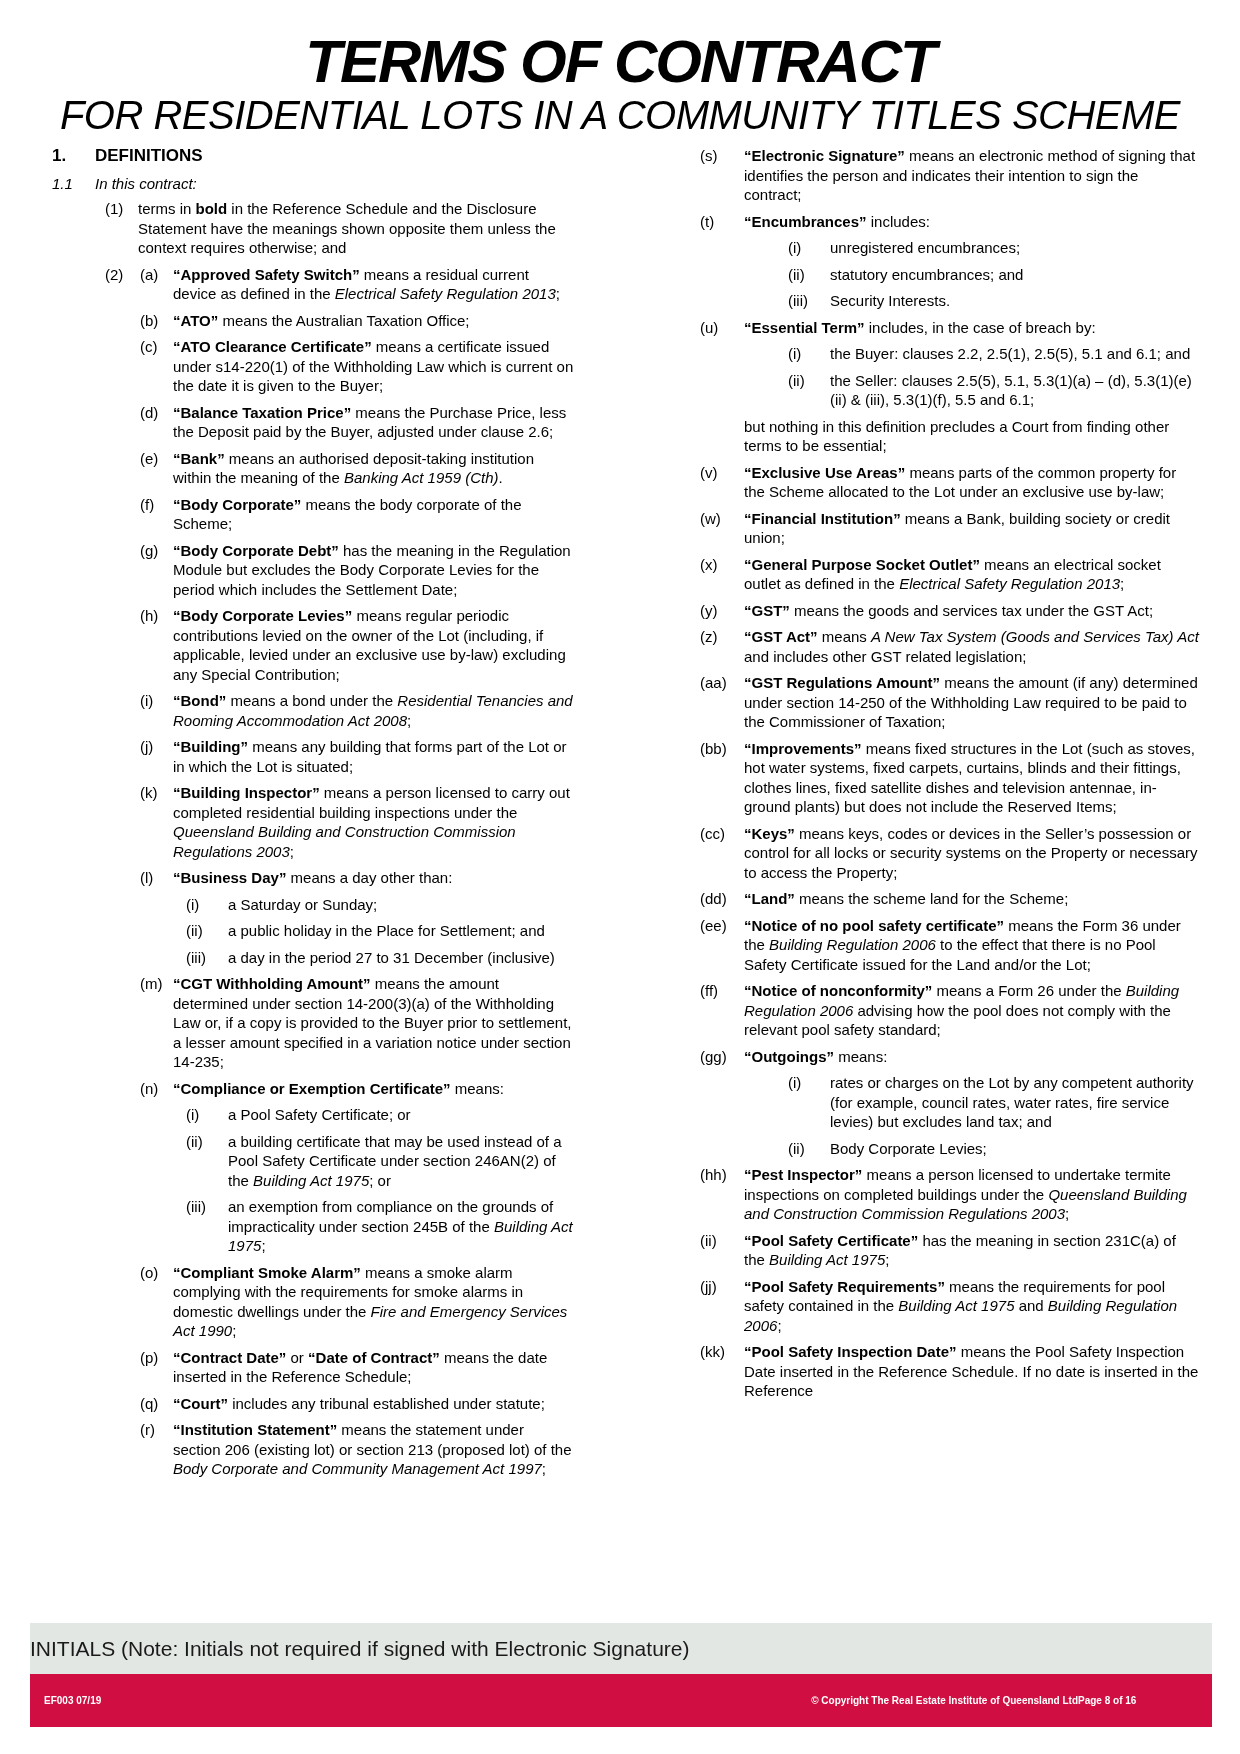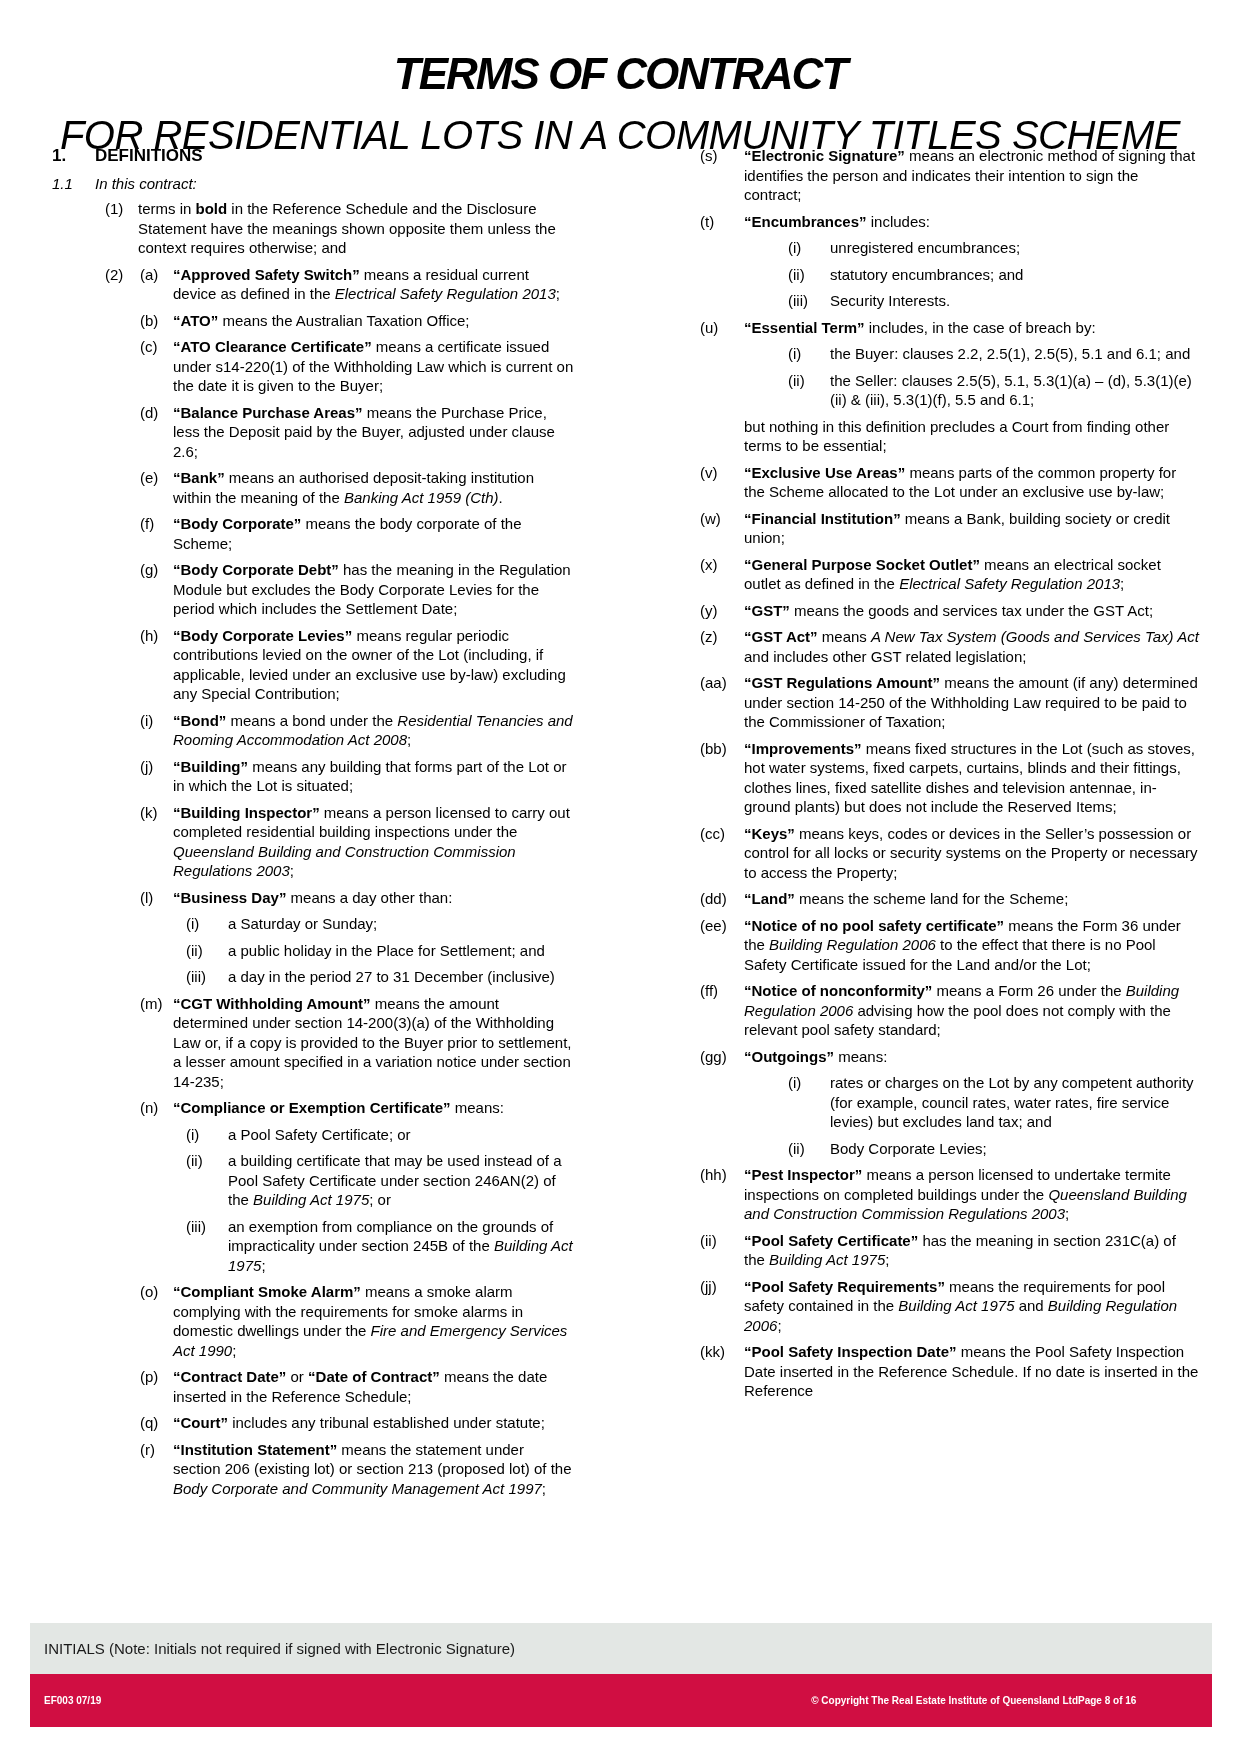--- a/index.html
+++ b/index.html
@@ -1,19 +1,19 @@
 <!DOCTYPE html>
 <html style="--accent-red: #D00E42; --initials-bg: #E3E7E4; --text-color: #000000;"><head>
 <meta charset="utf-8">
 <style>
   html,body{margin:0;padding:0;background:#fff;}
   .page{position:relative;width:1240px;height:1754px;background:#ffffff;overflow:hidden;
         font-family:"Liberation Sans","DejaVu Sans",sans-serif;color:var(--text-color,#000);}
   header{position:absolute;top:30px;left:0;width:100%;text-align:center;}
-  h1{margin:16px;font-size:44px;line-height:56px;font-style:italic;font-weight:bold;letter-spacing:-2px;}
+  h1{margin:4px;font-size:60px;line-height:56px;font-style:italic;font-weight:bold;letter-spacing:-2px;}
   h2{margin:8px 0 12px;font-size:40px;line-height:34px;font-style:italic;font-weight:normal;letter-spacing:-0.5px;}
 
   .col{position:absolute;top:146px;font-size:15px;line-height:19.5px;height:1477px;overflow:hidden;}
   .col-left{left:52px;width:522px;}
   .col-right{left:700px;width:500px;}
 
   .row{display:flex;margin-bottom:7px;}
   .lbl{flex:0 0 auto;}
   .txt{flex:1 1 auto;}
   .b{font-weight:bold;}
@@ -33,21 +33,21 @@
   .col-left .row.l3{padding-left:134px;}
   .col-left .row.l3 .lbl{width:42px;}
   .col-right .row.l2{padding-left:0;}
   .col-right .row.l2 .lbl{width:44px;}
   .col-right .row.l3{padding-left:88px;}
   .col-right .row.l3 .lbl{width:42px;}
   .col-right .row.hang{padding-left:44px;}
 
   .initials-bar{position:absolute;left:30px;top:1623px;width:1182px;height:51px;
       background:var(--initials-bg,#E3E7E4);display:flex;align-items:center;
-      padding-left:14px;box-sizing:border-box;font-size:15px;color:#1a1a1a;}
+      padding-left:0;box-sizing:border-box;font-size:21px;color:#1a1a1a;}
   .footer-bar{position:absolute;left:30px;top:1674px;width:1182px;height:53px;
       background:var(--accent-red,#D00E42);color:#ffffff;font-weight:bold;font-size:10px;
       display:flex;align-items:center;justify-content:space-between;
       padding:0 14px;box-sizing:border-box;}
   .footer-bar .center{flex:1;text-align:right;}
   .footer-bar .left{min-width:120px;text-align:left;}
   .footer-bar .right{min-width:120px;text-align:left;}
 </style>
 </head>
 <body>
@@ -79,21 +79,21 @@
       <div class="row l2">
         <span class="lbl">(b)</span>
         <div class="txt"><span class="b">“ATO”</span><span> means the Australian Taxation Office;</span></div>
       </div>
       <div class="row l2">
         <span class="lbl">(c)</span>
         <div class="txt"><span class="b">“ATO Clearance Certificate”</span><span> means a certificate issued under s14-220(1) of the Withholding Law which is current on the date it is given to the Buyer;</span></div>
       </div>
       <div class="row l2">
         <span class="lbl">(d)</span>
-        <div class="txt"><span class="b">“Balance Purchase Areas”</span><span> means the Purchase Price, less the Deposit paid by the Buyer, adjusted under clause 2.6;</span></div>
+        <div class="txt"><span class="b">“Balance Taxation Price”</span><span> means the Purchase Price, less the Deposit paid by the Buyer, adjusted under clause 2.6;</span></div>
       </div>
       <div class="row l2">
         <span class="lbl">(e)</span>
         <div class="txt"><span class="b">“Bank”</span><span> means an authorised deposit-taking institution within the meaning of the </span><span class="i">Banking Act 1959 (Cth)</span><span>.</span></div>
       </div>
       <div class="row l2">
         <span class="lbl">(f)</span>
         <div class="txt"><span class="b">“Body Corporate”</span><span> means the body corporate of the Scheme;</span></div>
       </div>
       <div class="row l2">

